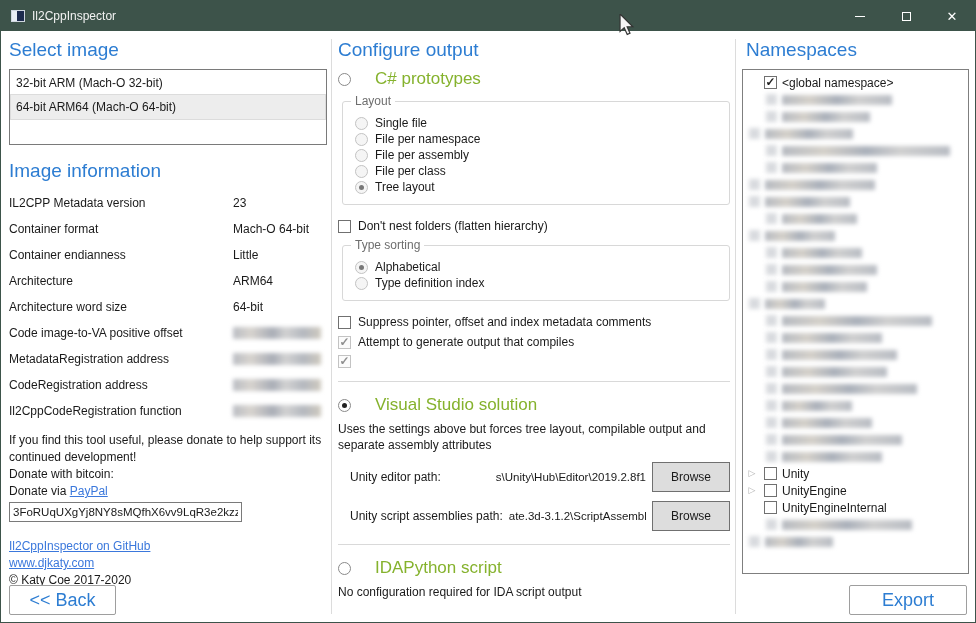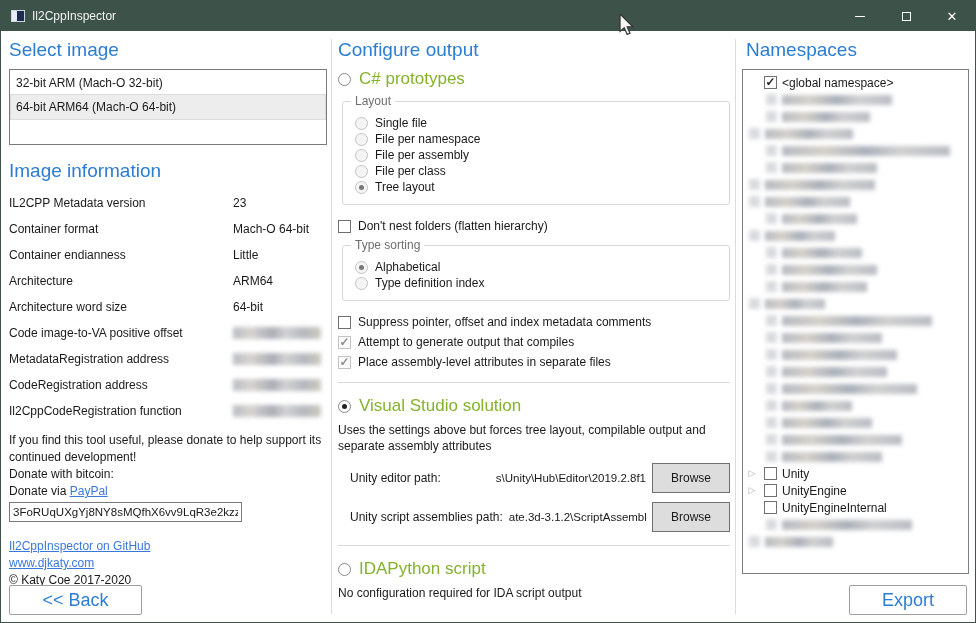--- a/index.html
+++ b/index.html
@@ -40,34 +40,34 @@
      background:linear-gradient(90deg,#b9bcc2,#d8d4cf 20%,#a9adb6 45%,#d2d2d2 60%,#b4b8bf 80%,#cfcabf);
      filter:blur(2px);}
   .donate p{margin:8px 0 0 0;line-height:17px;}
   .donate-line{line-height:17px;}
   a.link{color:#3B78DC;text-decoration:underline;cursor:pointer;}
   .btc-input{width:233px;height:20px;border:1px solid #7a7a7a;font-family:"Liberation Sans",sans-serif;
      font-size:11.5px;padding:1px 3px;color:#1a1a1a;margin-top:2px;}
   .links-block{margin-top:16px;line-height:17px;}
   .big-btn{position:absolute;height:30px;background:#fff;border:1px solid #9e9e9e;border-radius:2px;
      color:#2D7DD2;font-size:18px;font-family:"Liberation Sans",sans-serif;display:flex;align-items:center;justify-content:center;cursor:pointer;}
-  #back-btn{left:8px;bottom:7px;width:133px;}
+  #back-btn{left:8px;bottom:7px;width:107px;}
   #export-btn{right:8px;bottom:7px;width:118px;}
   
   .radio{display:inline-block;width:13px;height:13px;border-radius:50%;border:1px solid #8a8a8a;background:#fff;position:relative;flex:0 0 13px;}
   .radio.disabled{border-color:#c3c3c3;background:#f5f5f5;}
   .radio.selected::after{content:"";position:absolute;left:3px;top:3px;width:5px;height:5px;border-radius:50%;background:#212121;}
   .radio.disabled.selected::after{background:#787878;}
   .checkbox{display:inline-block;width:13px;height:13px;border:1px solid #707070;background:#fff;position:relative;flex:0 0 13px;
      font-size:12px;line-height:11px;text-align:center;color:#222;font-weight:bold;}
   .checkbox.disabled{border-color:#c3c3c3;background:#fbfbfb;color:#8e8e8e;}
   .opt-row{display:flex;align-items:center;gap:7px;margin:2px 0;cursor:default;}
   .opt-row .lbl{white-space:nowrap;}
   
-  .big-radio-row{display:flex;align-items:center;gap:8px;margin:2px 0 6px 0;}
+  .big-radio-row{display:flex;align-items:center;gap:24px;margin:2px 0 6px 0;}
   .big-radio-row .big-lbl{font-size:17px;color:#85B22D;white-space:nowrap;}
   .groupbox{border:1px solid #d8d8d8;border-radius:3px;position:relative;margin:12px 0 14px 4px;padding:12px 10px 8px 12px;}
   .groupbox-label{position:absolute;top:-8px;left:8px;background:#fff;padding:0 4px;color:#6e6e6e;}
   .cb-row{display:flex;align-items:center;gap:7px;margin:6px 0;}
   .desc{line-height:16px;margin:0 0 6px 0;}
   .path-row{display:flex;align-items:center;margin:9px 0 9px 12px;gap:6px;}
   .path-label{flex:0 0 auto;white-space:nowrap;}
   .path-value{flex:1 1 auto;text-align:right;white-space:nowrap;overflow:hidden;font-size:11.5px;}
   .browse-btn{flex:0 0 78px;height:30px;background:#dddddd;border:1px solid #707070;font-family:"Liberation Sans",sans-serif;
      font-size:12px;color:#1a1a1a;cursor:pointer;}
@@ -227,21 +227,20 @@
           <div class="cb-row">
             <span class="checkbox"></span>
             <span class="lbl">Suppress pointer, offset and index metadata comments</span>
           </div>
           <div class="cb-row">
             <span class="checkbox disabled">✓</span>
             <span class="lbl">Attempt to generate output that compiles</span>
           </div>
           <div class="cb-row">
             <span class="checkbox disabled">✓</span>
-            <span class="lbl">Place assembly-level attributes in separate files</span>
           </div>
         </div>
 
       <div class="hsep"></div>
 
       <div class="big-radio-row">
         <span class="radio selected" id="vs-radio"></span>
         <span class="big-lbl">Visual Studio solution</span>
       </div>
       <p class="desc">Uses the settings above but forces tree layout, compilable output and separate assembly attributes</p>

